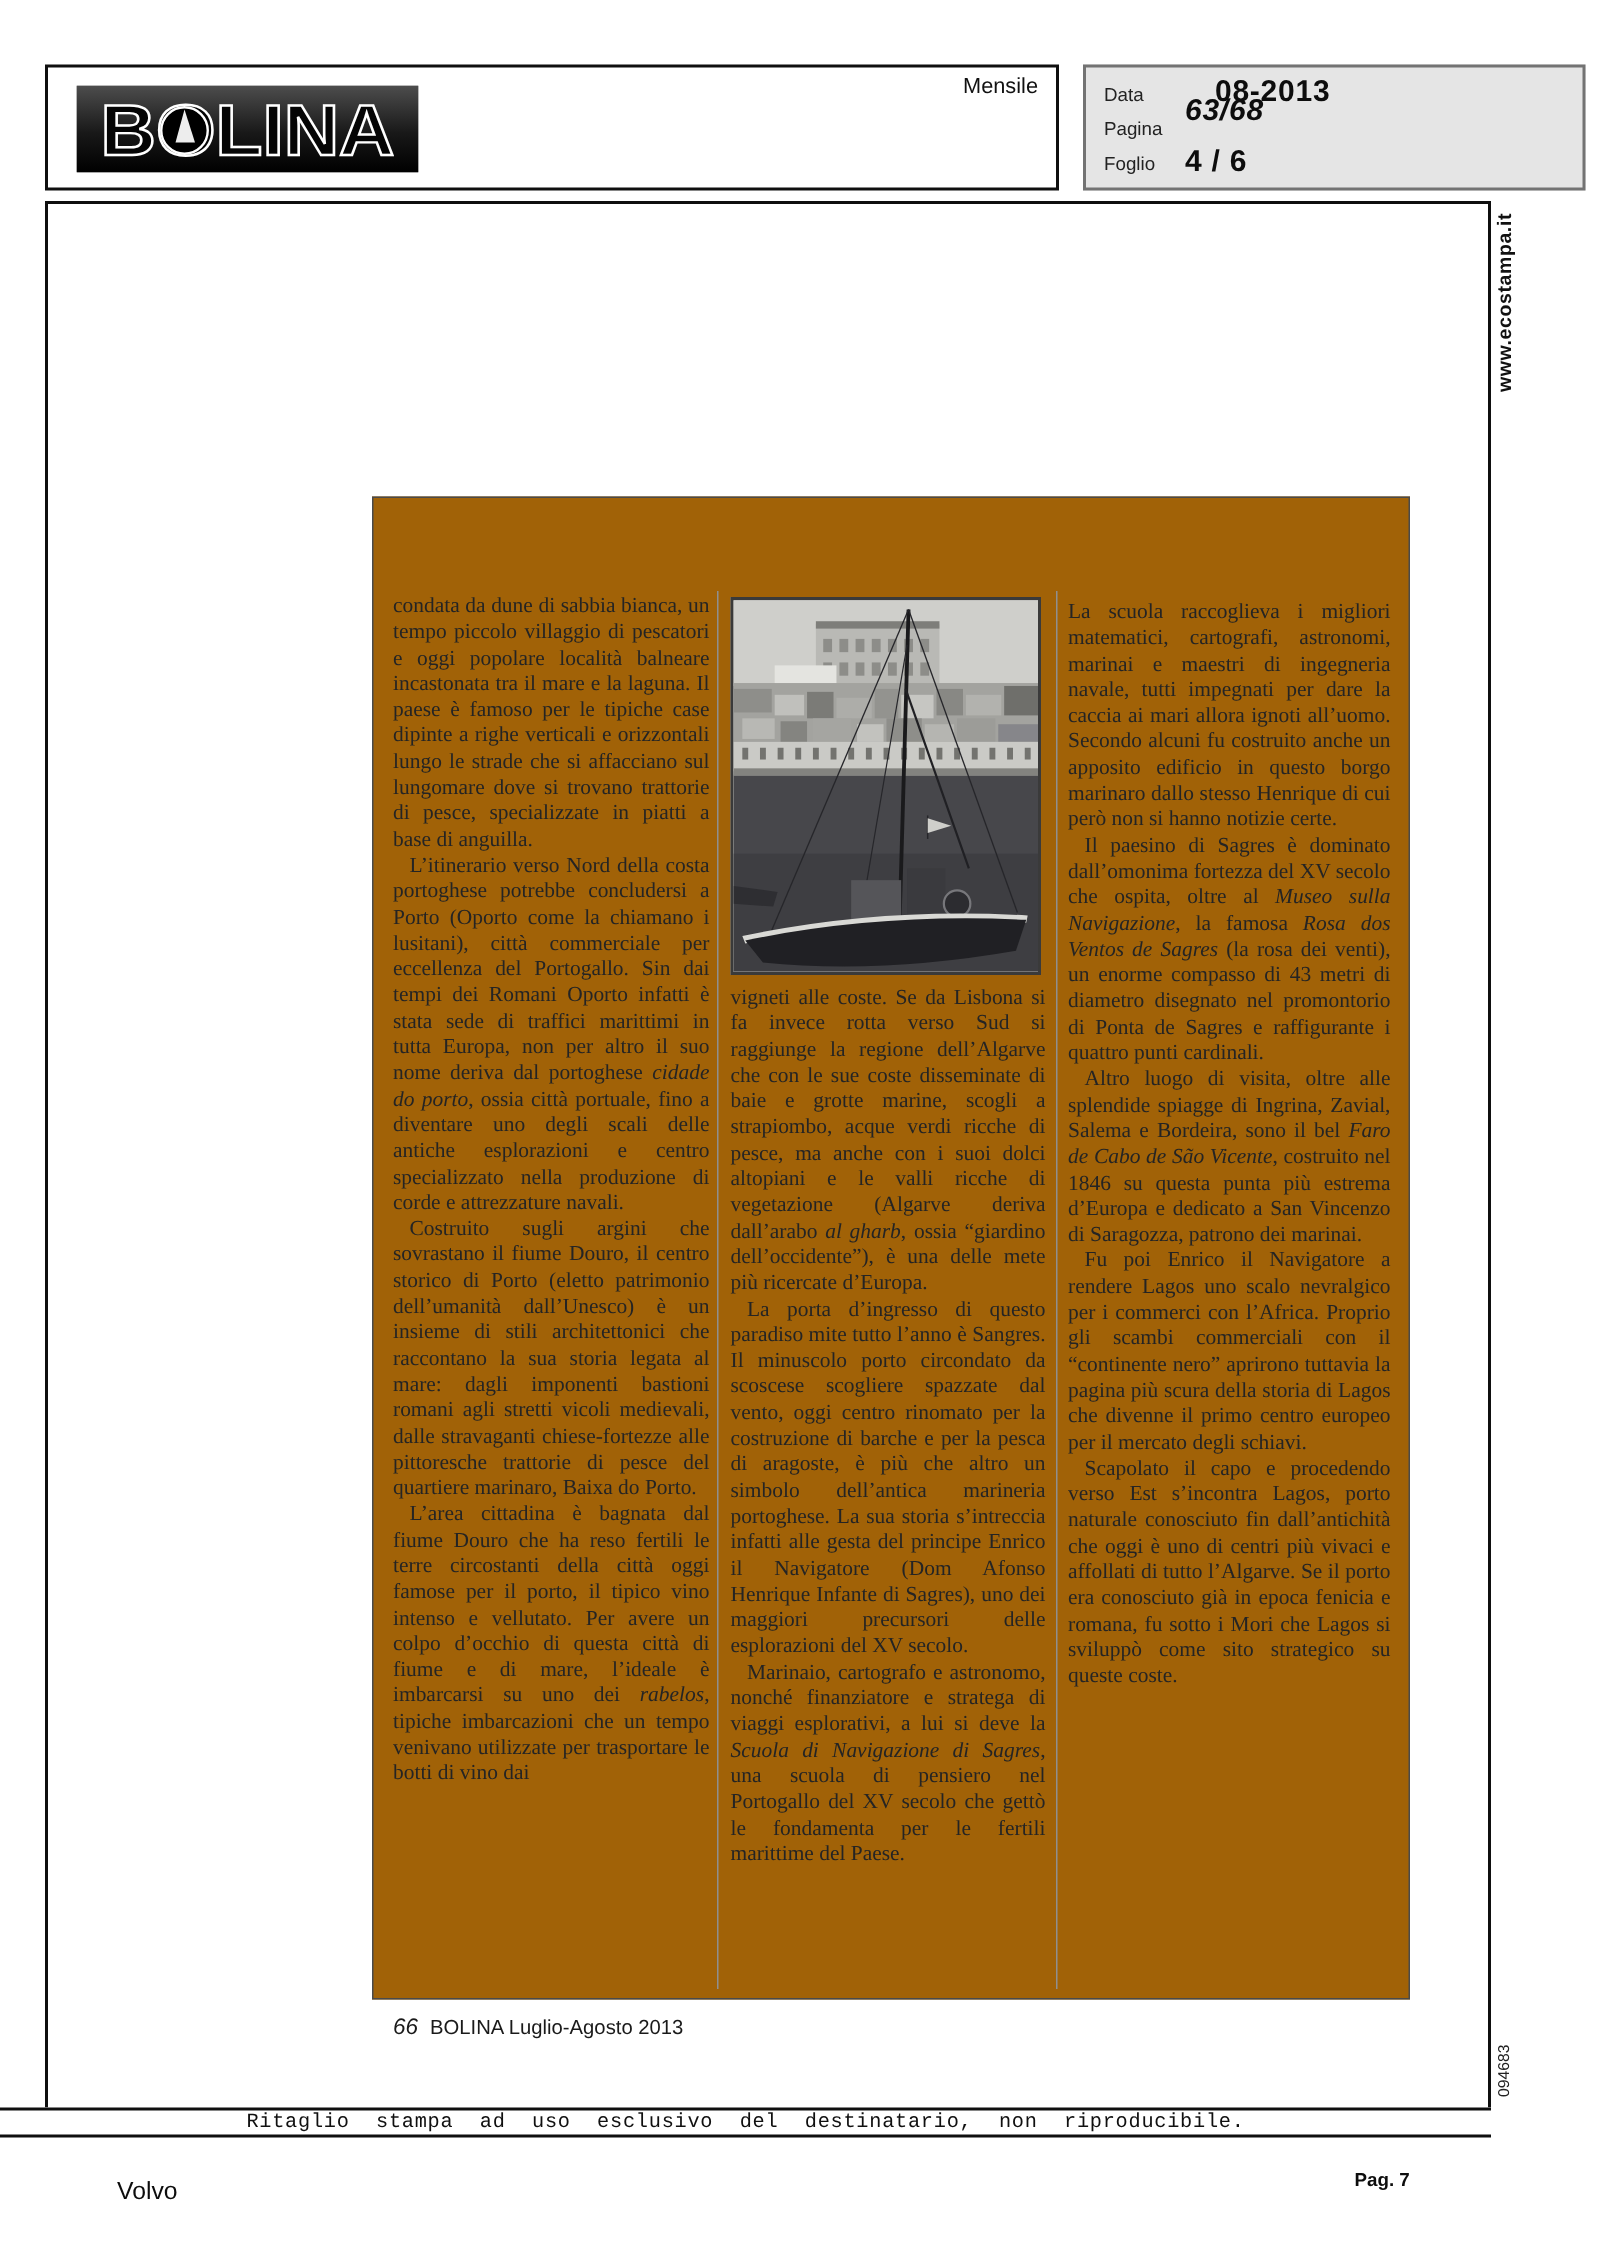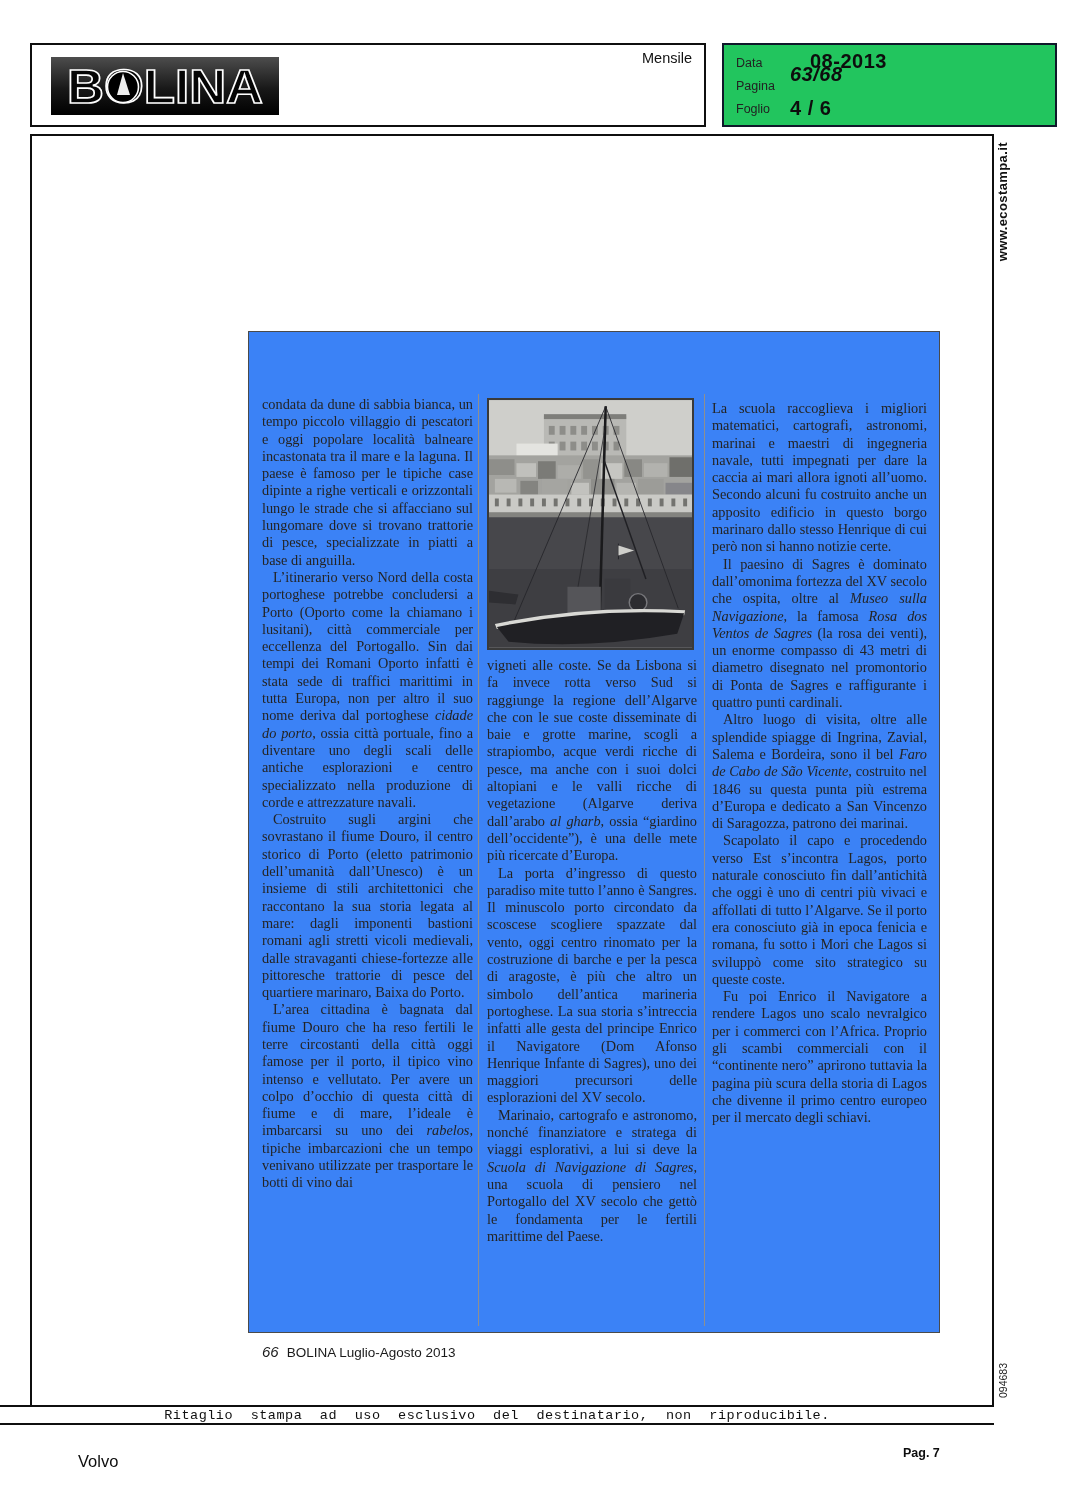--- a/index.html
+++ b/index.html
@@ -22,22 +22,22 @@
   }
   .logo-svg { position: absolute; left: 19px; top: 12px; width: 228px; height: 58px; }
   .mensile {
     position: absolute; right: 12px; top: 5px;
     font-family: "Liberation Sans", sans-serif;
     font-size: 14.5px; color: #111;
   }
   .header-right-box {
     position: absolute; left: 722px; top: 43px;
     width: 335px; height: 84px;
-    border: 2px solid #0f172a;
-    background: #22c55e;
+    border: 2px solid #737373;
+    background: #e5e5e5;
   }
   .info-label {
     position: absolute; left: 12px;
     font-family: "Liberation Sans", sans-serif;
     font-size: 12.5px; color: #222;
   }
   .info-value {
     position: absolute;
     font-family: "Liberation Sans", sans-serif;
     font-size: 20px; font-weight: bold; letter-spacing: 0.5px; color: #0d0d0d;
@@ -55,21 +55,21 @@
     width: 964px; height: 1271px;
     border: 2px solid #0f0f0f; border-bottom: none;
     background: #fff;
   }
 
   
   .article-page {
     position: absolute; left: 248px; top: 331px;
     width: 692px; height: 1002px;
     border: 1.5px solid #4a4a4a;
-    background: #3b82f6;
+    background: #a16207;
   }
   .divider { position: absolute; top: 62px; height: 932px; border-left: 1px solid #8f8f8f; }
   .div-1 { left: 229px; }
   .div-2 { left: 455px; }
 
   .col { position: absolute; }
   .col-1 { left: 13px;  top: 64px; width: 211px; }
   .col-2 { left: 238px; top: 66px; width: 210px; }
   .col-3 { left: 463px; top: 68px; width: 215px; }
 
@@ -282,22 +282,22 @@
         <p class="body-p noindent"><span>vigneti alle coste. Se da Lisbona si fa invece rotta verso Sud si raggiunge la regione dell’Algarve che con le sue coste disseminate di baie e grotte marine, scogli a strapiombo, acque verdi ricche di pesce, ma anche con i suoi dolci altopiani e le valli ricche di vegetazione (Algarve deriva dall’arabo </span><i>al gharb</i><span>, ossia “giardino dell’occidente”), è una delle mete più ricercate d’Europa.</span></p>
         <p class="body-p"><span>La porta d’ingresso di questo paradiso mite tutto l’anno è Sangres. Il minuscolo porto circondato da scoscese scogliere spazzate dal vento, oggi centro rinomato per la costruzione di barche e per la pesca di aragoste, è più che altro un simbolo dell’antica marineria portoghese. La sua storia s’intreccia infatti alle gesta del principe Enrico il Navigatore (Dom Afonso Henrique Infante di Sagres), uno dei maggiori precursori delle esplorazioni del XV secolo.</span></p>
         <p class="body-p"><span>Marinaio, cartografo e astronomo, nonché finanziatore e stratega di viaggi esplorativi, a lui si deve la </span><i>Scuola di Navigazione di Sagres</i><span>, una scuola di pensiero nel Portogallo del XV secolo che gettò le fondamenta per le fertili marittime del Paese.</span></p>
       </div>
   </div>
 
   <div class="col col-3">
       <p class="body-p noindent"><span>La scuola raccoglieva i migliori matematici, cartografi, astronomi, marinai e maestri di ingegneria navale, tutti impegnati per dare la caccia ai mari allora ignoti all’uomo. Secondo alcuni fu costruito anche un apposito edificio in questo borgo marinaro dallo stesso Henrique di cui però non si hanno notizie certe.</span></p>
       <p class="body-p"><span>Il paesino di Sagres è dominato dall’omonima fortezza del XV secolo che ospita, oltre al </span><i>Museo sulla Navigazione</i><span>, la famosa </span><i>Rosa dos Ventos de Sagres</i><span> (la rosa dei venti), un enorme compasso di 43 metri di diametro disegnato nel promontorio di Ponta de Sagres e raffigurante i quattro punti cardinali.</span></p>
       <p class="body-p"><span>Altro luogo di visita, oltre alle splendide spiagge di Ingrina, Zavial, Salema e Bordeira, sono il bel </span><i>Faro de Cabo de São Vicente</i><span>, costruito nel 1846 su questa punta più estrema d’Europa e dedicato a San Vincenzo di Saragozza, patrono dei marinai.</span></p>
+      <p class="body-p"><span>Fu poi Enrico il Navigatore a rendere Lagos uno scalo nevralgico per i commerci con l’Africa. Proprio gli scambi commerciali con il “continente nero” aprirono tuttavia la pagina più scura della storia di Lagos che divenne il primo centro europeo per il mercato degli schiavi.</span></p>
       <p class="body-p"><span>Scapolato il capo e procedendo verso Est s’incontra Lagos, porto naturale conosciuto fin dall’antichità che oggi è uno di centri più vivaci e affollati di tutto l’Algarve. Se il porto era conosciuto già in epoca fenicia e romana, fu sotto i Mori che Lagos si sviluppò come sito strategico su queste coste.</span></p>
-      <p class="body-p"><span>Fu poi Enrico il Navigatore a rendere Lagos uno scalo nevralgico per i commerci con l’Africa. Proprio gli scambi commerciali con il “continente nero” aprirono tuttavia la pagina più scura della storia di Lagos che divenne il primo centro europeo per il mercato degli schiavi.</span></p>
     </div>
 </div>
 
 <div class="page-footer">
   <span class="pf-num">66</span><span class="pf-text">BOLINA Luglio-Agosto 2013</span>
 </div>
 
 <div class="ritaglio-strip">
   <span>Ritaglio stampa ad uso esclusivo del destinatario, non riproducibile.</span>
 </div>

